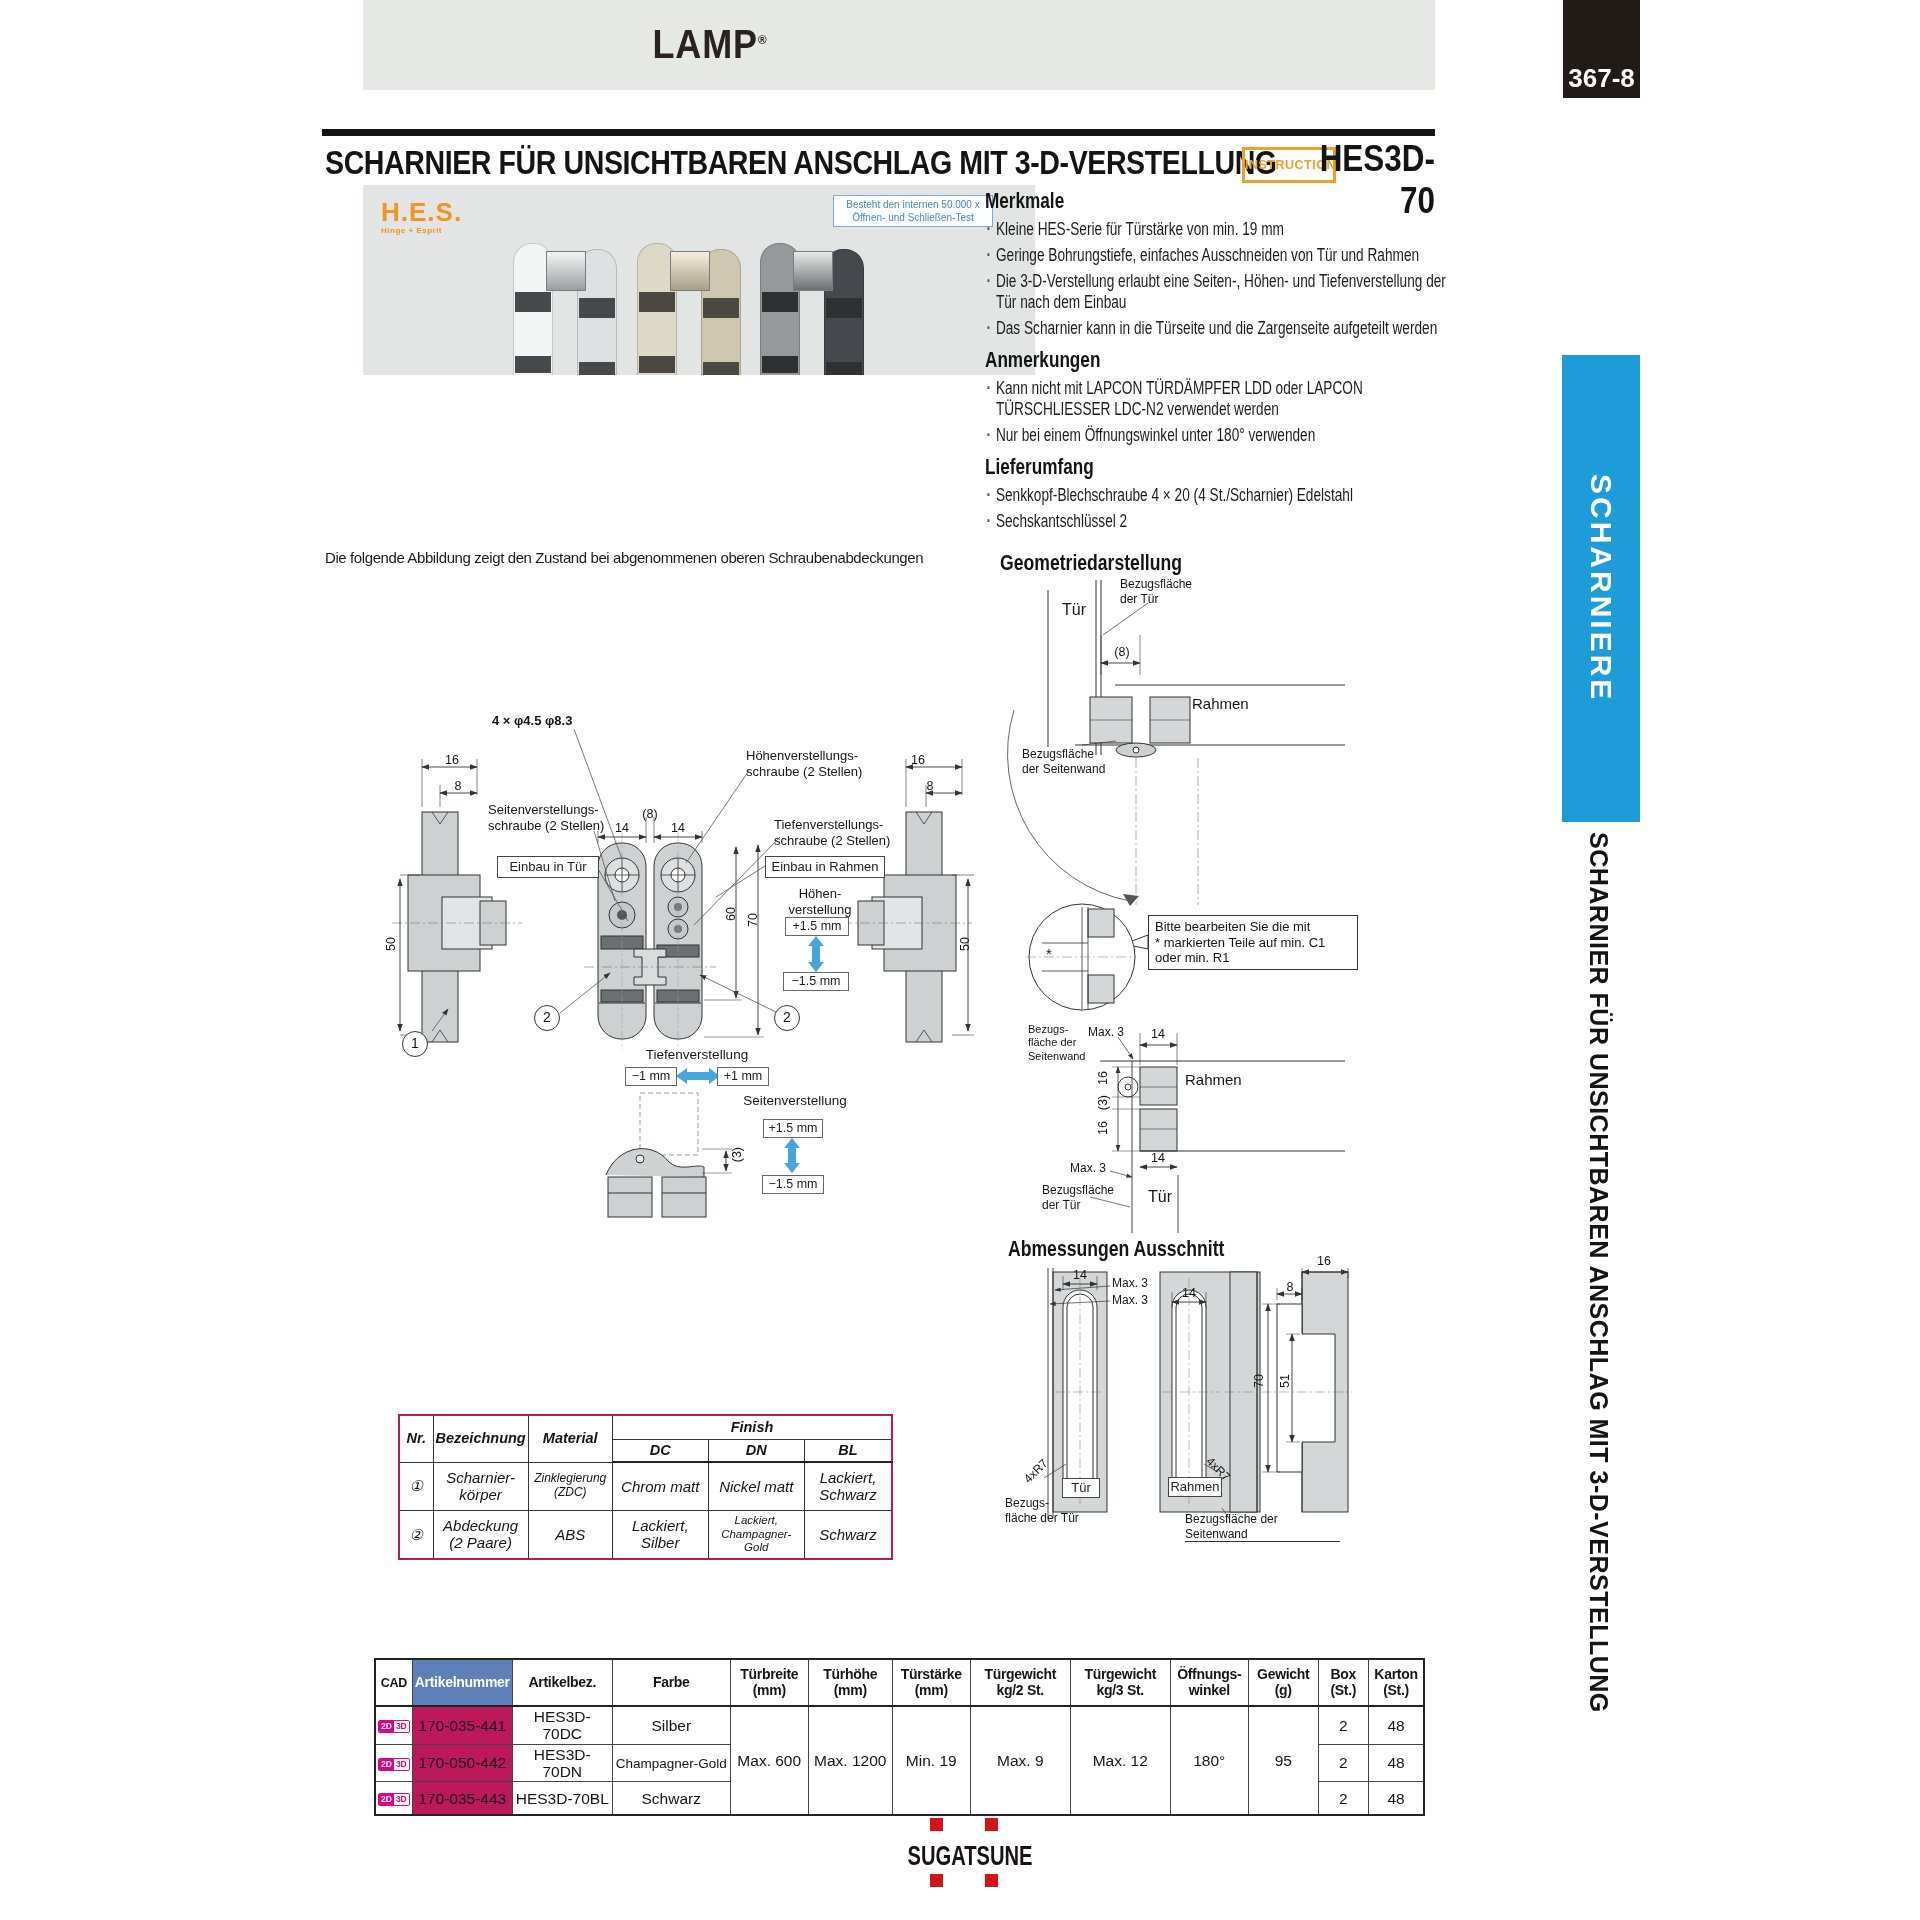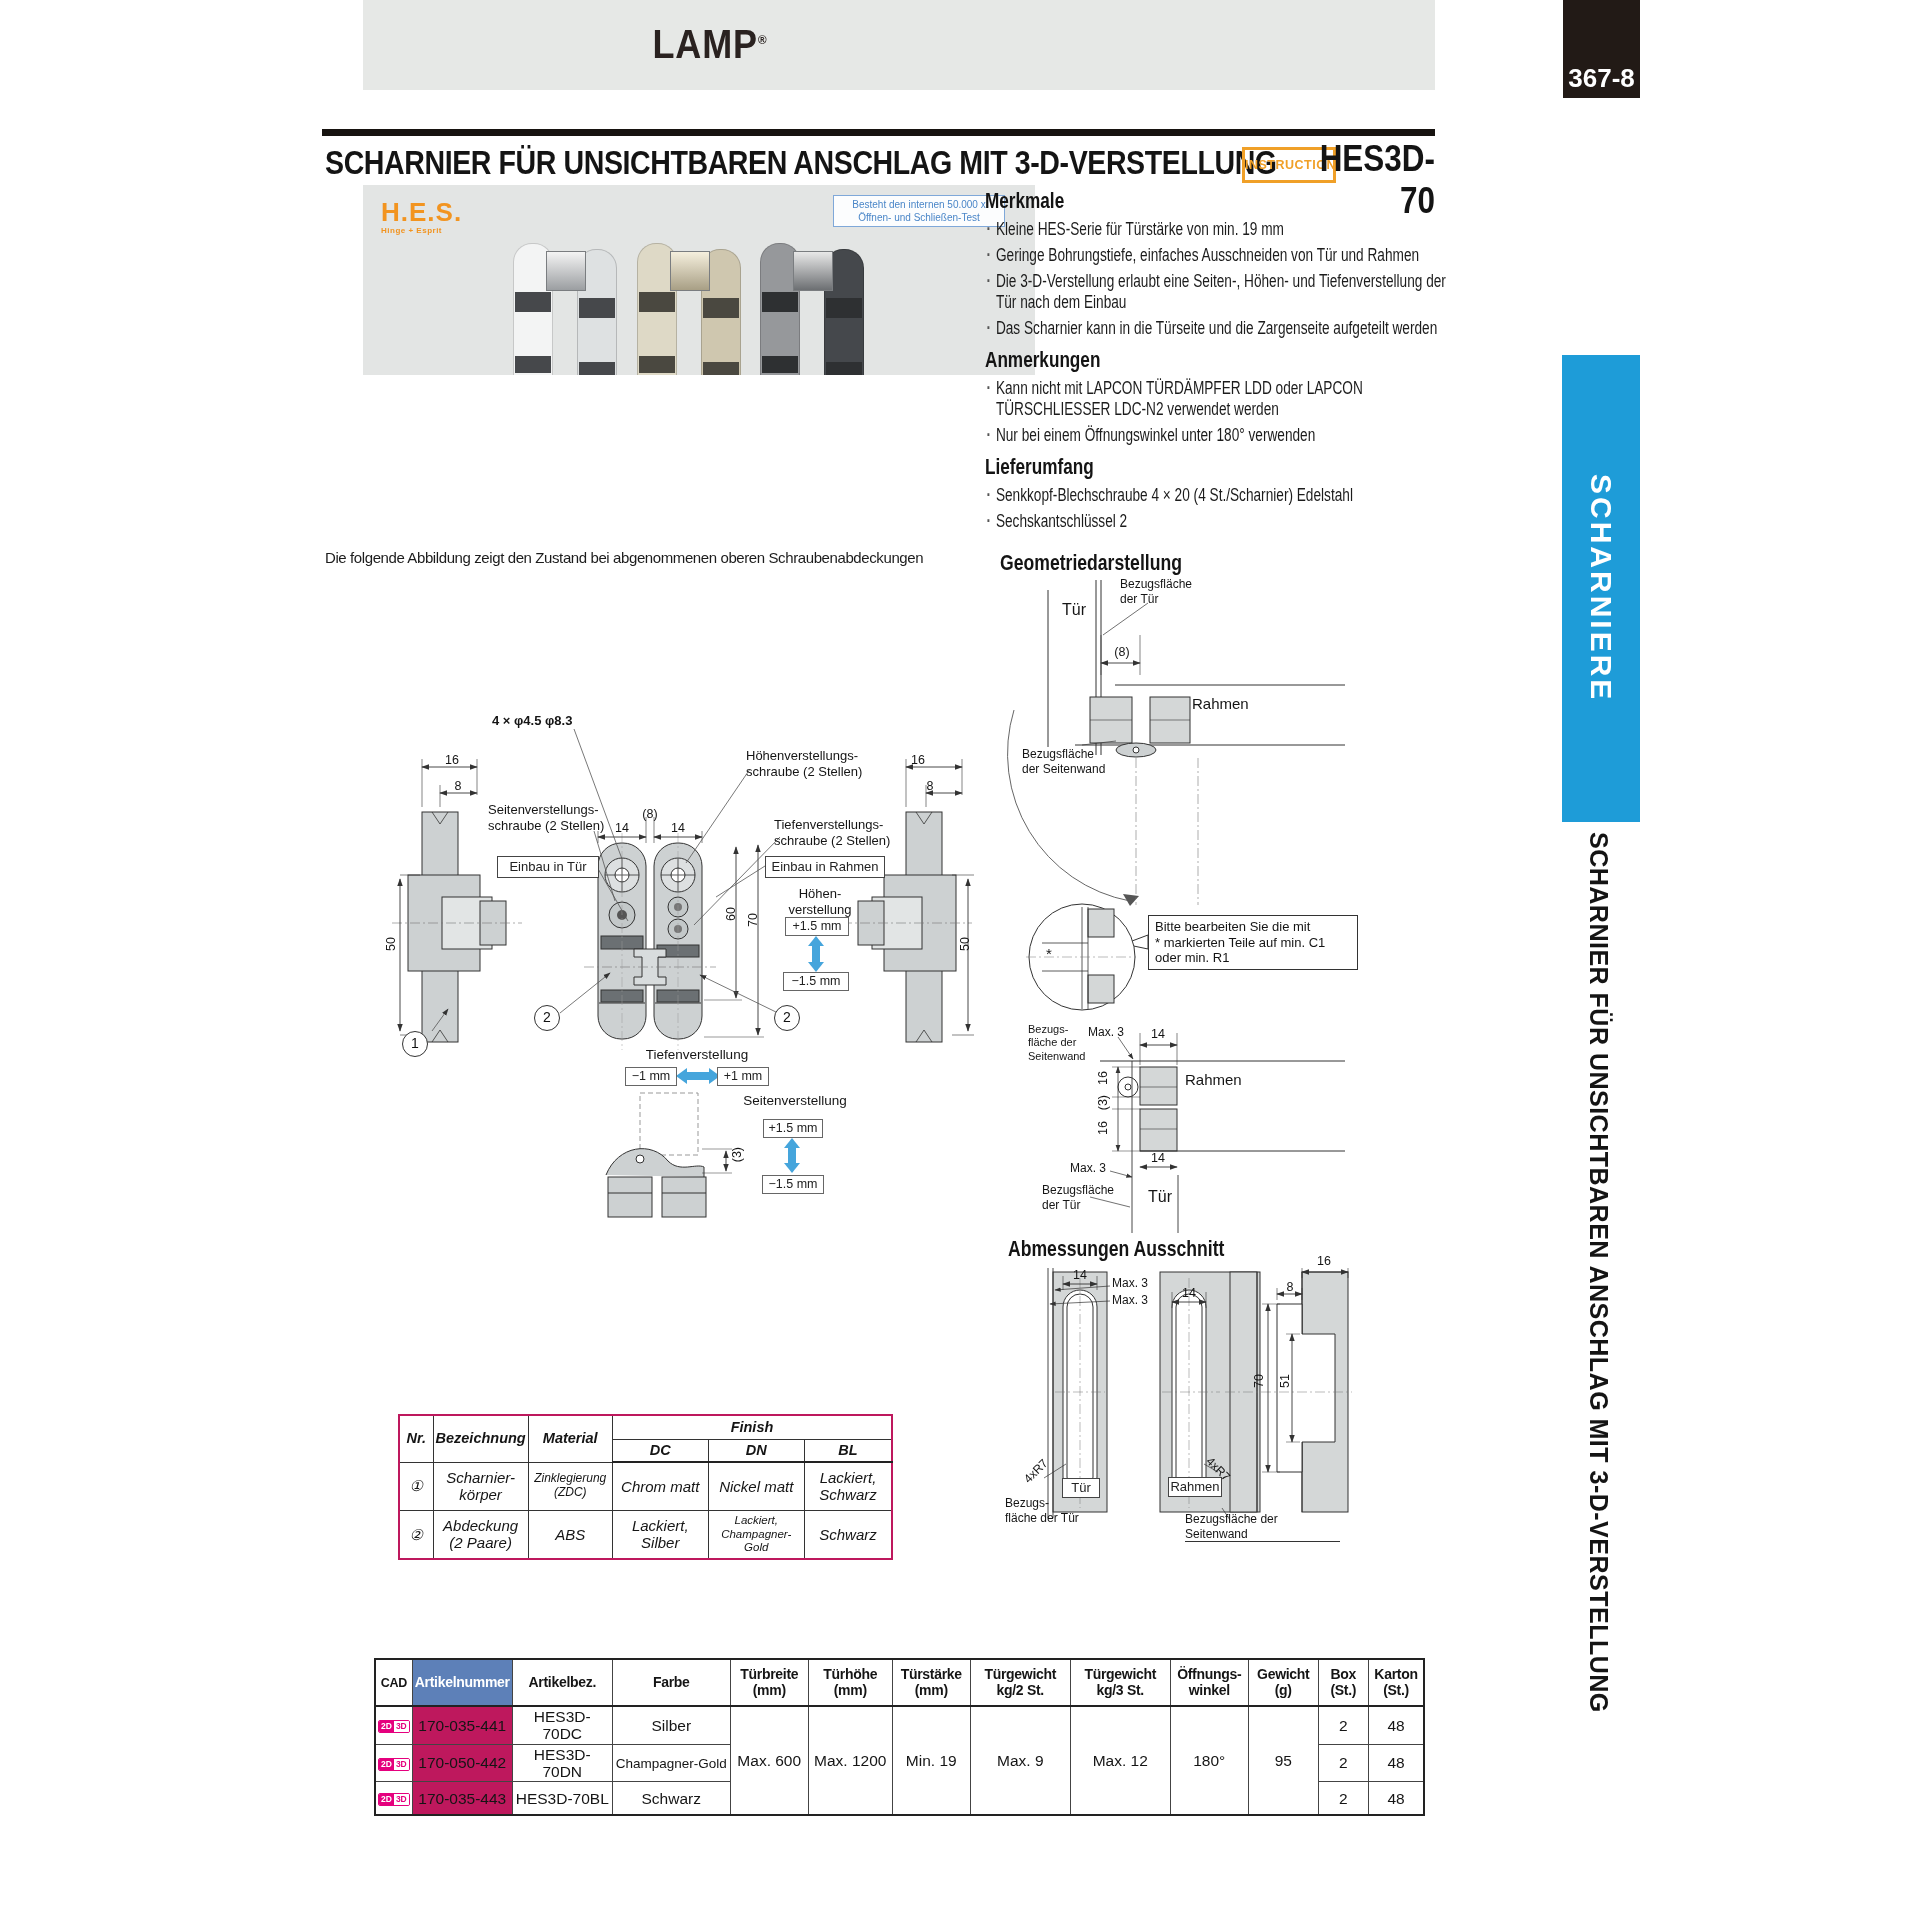--- a/index.html
+++ b/index.html
@@ -31,21 +31,21 @@
          letter-spacing:-0.5px;transform:scaleX(0.84);transform-origin:0 50%;color:#141414;}
   .instr{position:absolute;left:1242px;top:147px;width:88px;height:30px;border:3px solid #f0a028;
          color:#f0a028;font-weight:bold;font-size:12.5px;text-align:center;line-height:30px;letter-spacing:0.5px;}
   .model{position:absolute;left:1270px;top:138px;width:165px;text-align:right;font-size:37px;
          font-weight:bold;transform:scaleX(0.85);transform-origin:100% 50%;color:#141414;}
   
   .photo{position:absolute;left:363px;top:185px;width:672px;height:190px;background:#e3e5e4;overflow:hidden;}
   .hes{position:absolute;left:18px;top:12px;color:#f29420;font-weight:bold;font-size:26px;letter-spacing:1px;}
   .hes small{display:block;font-size:8px;letter-spacing:0.5px;margin-top:-2px;}
   .testbadge{position:absolute;left:470px;top:10px;width:152px;border:1px solid #7fa8d9;color:#4a86c8;
-             background:#fcfdfe;font-size:10px;line-height:13px;text-align:center;padding:2px 9px;white-space:pre-line;}
+             background:#fcfdfe;font-size:10px;line-height:13px;text-align:center;padding:2px 3px;white-space:pre-line;}
   .pair{position:absolute;top:0;height:100%;width:104px;}
   .cap{position:absolute;width:40px;height:175px;border-radius:19px 19px 6px 6px;border:1px solid rgba(0,0,0,0.18);box-sizing:border-box;}
   .cap .bd1,.cap .bd2{position:absolute;left:1px;right:1px;height:20px;}
   .cap .bd1{top:48px;} .cap .bd2{top:112px;height:17px;}
   .metal{position:absolute;left:33px;width:38px;height:38px;top:66px;border:1px solid #7a7d80;
          background:linear-gradient(180deg,#f4f4f4,#9b9ea1);}
   
   .rightcol{position:absolute;left:985px;top:188px;width:600px;transform:scaleX(0.78);transform-origin:0 0;}
   .sech{font-size:22px;font-weight:bold;margin:0 0 5px 0;color:#141414;}
   .blist{list-style:none;margin:0 0 8px 0;padding:0;font-size:17.5px;line-height:21px;color:#1c1c1c;}
@@ -546,14 +546,21 @@
       <td>48</td>
     </tr>
   </tbody>
     </table>
 
   <div class="tab">
       <span>SCHARNIERE</span>
     </div>
   <div class="vtitle">SCHARNIER FÜR UNSICHTBAREN ANSCHLAG MIT 3-D-VERSTELLUNG</div>
 
+  <div class="flogo">
+    <div class="rsq" style="left:50px;top:6px"></div>
+    <div class="rsq" style="left:105px;top:6px"></div>
+    <div class="txt">SUGATSUNE</div>
+    <div class="rsq" style="left:50px;top:62px"></div>
+    <div class="rsq" style="left:105px;top:62px"></div>
+  </div>
 
 </div>
 
 </body></html>

